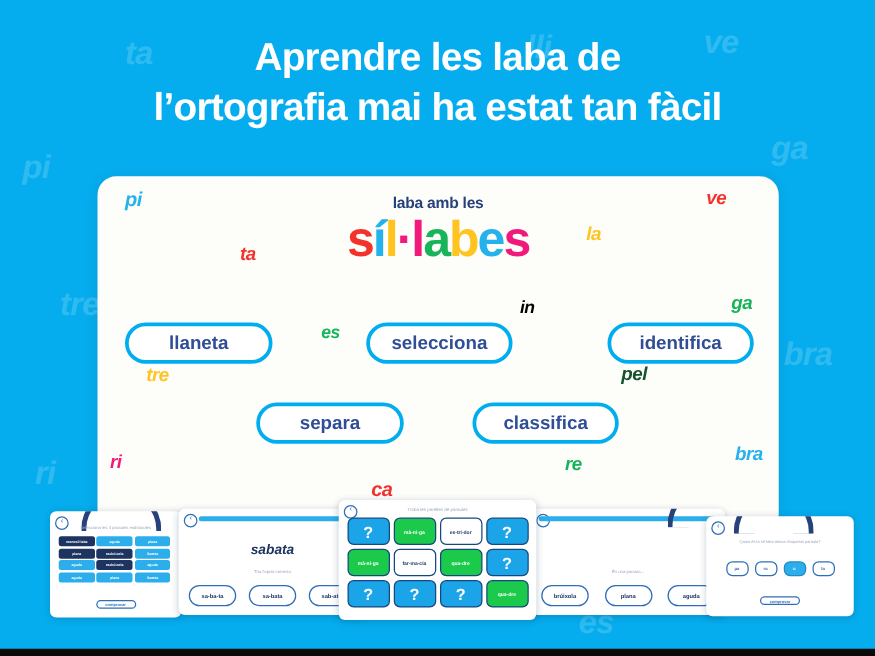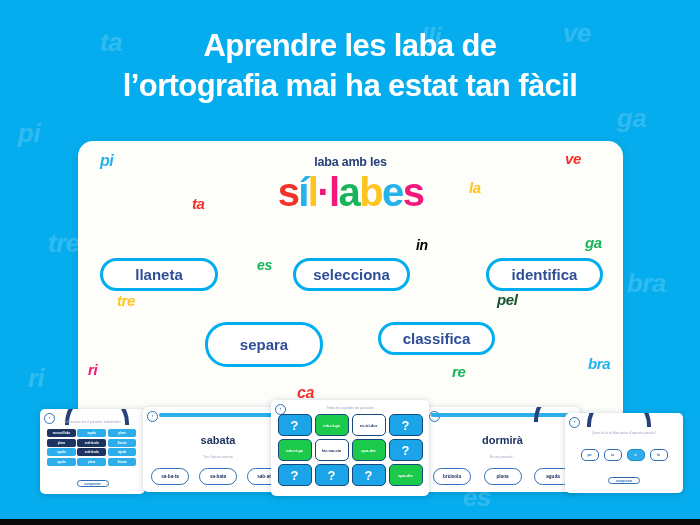--- a/index.html
+++ b/index.html
@@ -61,21 +61,21 @@
   .mini-arc{
     position:absolute;width:56px;height:28px;border:4px solid #27417A;
     border-bottom:none;border-radius:30px 30px 0 0;background:transparent;
   }
   .mini-back{
     position:absolute;left:4px;top:4px;width:9px;height:9px;border-radius:50%;
     background:#FFFFFF;border:1.2px solid #2F6FB8;color:#2F6FB8;
     font-size:6px;line-height:7px;text-align:center;
   }
   .mini-bar{position:absolute;height:4px;border-radius:3px;background:#2BAEEB;}
-  .mini-title{position:absolute;left:0;right:0;text-align:center;color:#1D3461;font-weight:700;}
+  .mini-title{position:absolute;left:0;right:0;text-align:center;color:#1D3461;font-weight:700;font-style:italic;}
   .mini-sub{position:absolute;left:0;right:0;text-align:center;color:#9AA6BC;font-size:3.4px;}
   .mini-chip{
     position:absolute;border:1px solid #2F6FB8;border-radius:9px;background:#fff;
     color:#1D3461;font-weight:700;font-size:4.6px;
     display:flex;align-items:center;justify-content:center;box-sizing:border-box;
   }
   .mini-cell{position:absolute;border-radius:2px;box-sizing:border-box;}
   .mini-btn{
     position:absolute;border:1px solid #2F6FB8;border-radius:6px;background:#fff;
     color:#2F6FB8;font-weight:700;font-size:3.2px;
@@ -141,21 +141,21 @@
       <div class="syl" style="left: 88px; top: 361px; color: rgb(242, 25, 124); font-size: 15px; z-index: 5;">ri</div>
       <div class="syl" style="left: 452px; top: 363px; color: rgb(23, 180, 90); font-size: 15px; z-index: 5;">re</div>
       <div class="syl" style="left: 588px; top: 355px; color: rgb(36, 178, 236); font-size: 15px; z-index: 5;">bra</div>
       <div class="syl" style="left: 297px; top: 384px; color: rgb(244, 50, 44); font-size: 16px; z-index: 5; font-style: italic;">ca</div>
     </div>
 
   <div id="menu-buttons">
       <div class="pill" style="left: 100px; top: 258px; width: 118px; height: 33px; z-index: 5;">llaneta</div>
       <div class="pill" style="left: 293px; top: 258px; width: 117px; height: 33px; z-index: 5;">selecciona</div>
       <div class="pill" style="left: 486px; top: 258px; width: 117px; height: 33px; z-index: 5;">identifica</div>
-      <div class="pill" style="left: 205px; top: 322px; width: 118px; height: 45px; z-index: 5;">separa</div>
+      <div class="pill" style="left: 205px; top: 322px; width: 118px; height: 33px; z-index: 5;">separa</div>
       <div class="pill" style="left: 378px; top: 322px; width: 117px; height: 33px; z-index: 5;">classifica</div>
     </div>
 
   <div id="mini-strip">
       <div class="mini" style="left: 40px; top: 409px; width: 105px; height: 85px;">
         <div class="mini-back">‹</div>
         <div class="mini-arc" style="left: 24.5px; top: -16px;"></div>
         <div class="mini-sub" style="top: 11px;">Selecciona les 4 paraules esdrúixoles</div>
         <div class="mini-cell" style="left: 7px; top: 20px; width: 28.8333px; height: 8px; background: rgb(29, 52, 97); color: rgb(255, 255, 255); font-size: 2.8px; font-weight: 700; display: flex; align-items: center; justify-content: center;">monosíl·laba</div>
         <div class="mini-cell" style="left: 37.3333px; top: 20px; width: 28.8333px; height: 8px; background: rgb(43, 174, 235); color: rgb(255, 255, 255); font-size: 2.8px; font-weight: 700; display: flex; align-items: center; justify-content: center;">aguda</div>
@@ -193,21 +193,20 @@
         <div class="mem-card q" style="left: 117.5px; top: 39px; width: 34px; height: 22px;">?</div>
         <div class="mem-card q" style="left: 6.5px; top: 64px; width: 34px; height: 22px;">?</div>
         <div class="mem-card q" style="left: 43.5px; top: 64px; width: 34px; height: 22px;">?</div>
         <div class="mem-card q" style="left: 80.5px; top: 64px; width: 34px; height: 22px;">?</div>
         <div class="mem-card green" style="left: 117.5px; top: 64px; width: 34px; height: 22px;">qua-dre</div>
       </div>
       <div class="mini" style="left: 425px; top: 407px; width: 155px; height: 85px;">
         <div class="mini-back">‹</div>
         <div class="mini-bar" style="left: 6px; top: 6px; width: 141px;"></div>
         <div class="mini-arc" style="left: 109px; top: -17px;"></div>
-        <div class="mini-title" style="top: 27px; font-size: 11px;">dormirà</div>
         <div class="mini-sub" style="top: 48px;">És una paraula...</div>
         <div class="mini-chip" style="left: 8px; top: 61px; width: 38px; height: 17px;">brúixola</div>
         <div class="mini-chip" style="left: 58.5px; top: 61px; width: 38px; height: 17px;">plana</div>
         <div class="mini-chip" style="left: 109px; top: 61px; width: 38px; height: 17px;">aguda</div>
       </div>
       <div class="mini" style="left: 565px; top: 413px; width: 118px; height: 80px;">
         <div class="mini-back">‹</div>
         <div class="mini-arc" style="left: 22px; top: -18px;"></div>
         <div class="mini-sub" style="top: 18px; font-size: 3.2px;">Quina és la síl·laba tònica d’aquesta paraula?</div>
         <div class="syl-chip" style="left: 15.5px; top: 36px; width: 18px; height: 12px;">pa</div>

